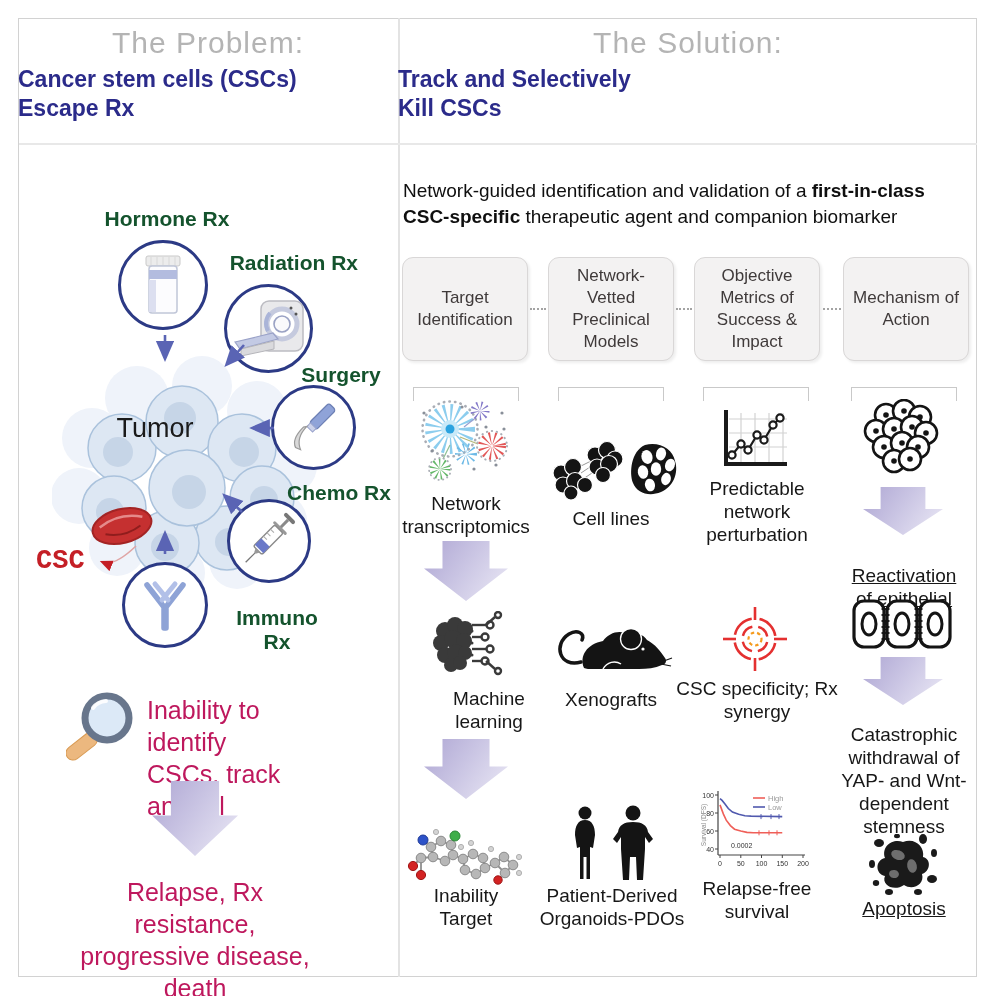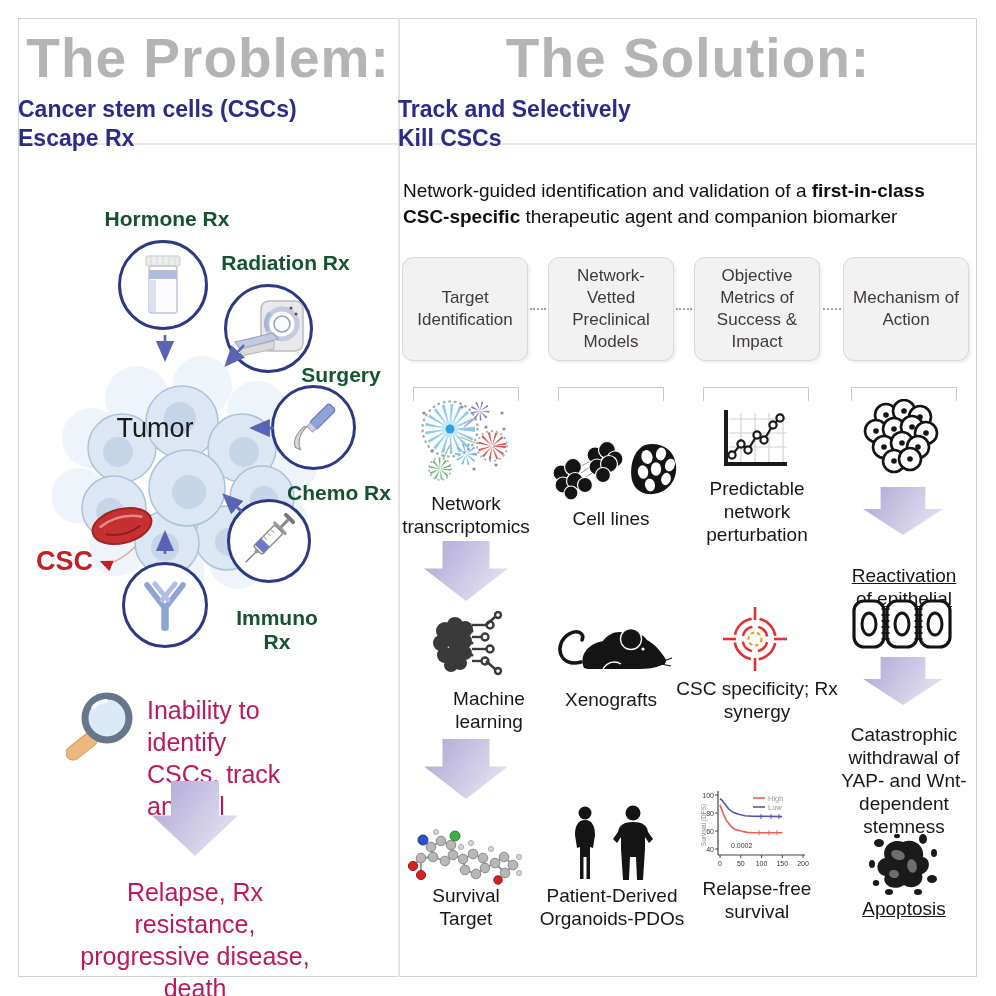--- a/index.html
+++ b/index.html
@@ -1,27 +1,27 @@
 <!DOCTYPE html>
 <html><head>
 <meta charset="utf-8">
 <style>
   html,body{margin:0;padding:0;background:#fff;}
   #fig{position:relative;width:996px;height:996px;background:#fff;font-family:"Liberation Sans",sans-serif;overflow:hidden;}
   .abs{position:absolute;}
   #frame{left:18px;top:18px;width:959px;height:959px;border:1.5px solid #d2d2d2;box-sizing:border-box;}
   #vdiv{left:398px;top:18px;width:1.5px;height:959px;background:#e3e3e3;}
   #hdiv{left:19px;top:143px;width:958px;height:1.5px;background:#e8e8e8;}
-  .panel-title{font-size:55px;font-weight:bold;color:#b4b4b4;letter-spacing:1px;text-align:center;}
+  .panel-title{font-size:30px;font-weight:normal;color:#b4b4b4;letter-spacing:1px;text-align:center;}
   .panel-sub{font-size:23px;font-weight:bold;color:#2b2b8a;line-height:29px;margin-top:5px;}
   .rx-label{font-size:21px;font-weight:bold;color:#14532d;text-align:center;}
   .circ{border:3px solid #2c3a85;border-radius:50%;background:#fff;box-sizing:border-box;display:flex;align-items:center;justify-content:center;}
   .redtxt{color:#be185d;font-size:25px;line-height:32px;}
   .tumor-lbl{font-size:27px;color:#1a1a1a;text-align:center;}
-  .csc-lbl{font-size:27px;font-weight:bold;color:#c41f26;}
+  .csc-lbl{font-size:27px;font-weight:bold;color:#c41f26;font-family:Liberation Mono, monospace;}
   .barrow{background:linear-gradient(125deg,#aea6d3 0%,#c9c4e3 45%,#eceaf6 100%);
           clip-path:polygon(22% 0,78% 0,78% 46%,100% 46%,50% 100%,0 46%,22% 46%);}
   .intro{font-size:19px;color:#0f0f0f;text-align:left;line-height:26px;}
   .intro b{font-weight:bold;}
   .pillar{background:#f3f2f2;border:1px solid #d9d7d7;border-radius:11px;box-shadow:2px 2px 3px rgba(0,0,0,.07);
           display:flex;align-items:center;justify-content:center;text-align:center;
           font-size:17px;color:#3f3a3a;line-height:22px;box-sizing:border-box;padding:4px 8px;}
   .connector{border-top:2px dotted #a3a3a3;height:0;}
   .bracket{border:1.2px solid #c9c9c9;border-bottom:none;box-sizing:border-box;}
   .ilabel{font-size:19px;color:#171717;text-align:center;line-height:23px;}
@@ -102,21 +102,21 @@
           <line x1="22" y1="2" x2="22" y2="10"></line>
           <line x1="28" y1="2" x2="28" y2="10"></line>
           <line x1="34" y1="2" x2="34" y2="10"></line>
         </g>
       <rect x="8" y="11" width="28" height="47" rx="3" fill="#fcfcfe" stroke="#c0c6d8" stroke-width="1.5"></rect>
       <rect x="8" y="15" width="28" height="9" fill="#b3bcdf"></rect>
       <rect x="8" y="25" width="7" height="32" fill="#dcdff0"></rect>
     </svg>
   </div>
 
-  <div class="abs rx-label" style="left:213px;top:251px;width:145px;">Radiation Rx</div>
+  <div class="abs rx-label" style="left:213px;top:251px;width:145px;text-align:right;">Radiation Rx</div>
   <div class="abs circ" style="left:224px;top:284px;width:89px;height:89px;">
     <svg width="72" height="58" viewBox="0 0 72 58">
       <rect x="28" y="1" width="42" height="50" rx="8" fill="#e9e9eb" stroke="#bcbcc2" stroke-width="1.5"></rect>
       <circle cx="49" cy="24" r="15" fill="#fff" stroke="#c5cade" stroke-width="5"></circle>
       <path d="M37,13 A15.5,15.5 0 0 0 35,31" stroke="#aab4d8" stroke-width="4" fill="none"></path>
       <circle cx="49" cy="24" r="8" fill="#fafafc" stroke="#9aa2c4" stroke-width="1.6"></circle>
       <circle cx="58" cy="8" r="1.5" fill="#555"></circle>
         <circle cx="63" cy="14" r="1.5" fill="#555"></circle>
       <polygon points="2,42 40,33 45,39 7,49" fill="#c3cae4" stroke="#9aa2c8" stroke-width="1.2"></polygon>
       <polygon points="8,49 41,41 41,49 8,56" fill="#dadadd" stroke="#b5b5ba" stroke-width="1"></polygon>
@@ -333,21 +333,21 @@
     <circle cx="93" cy="53" r="4.2" fill="#d32222" stroke="#9e1717"></circle>
     <g fill="#d4d4d4" stroke="#b0b0b0">
       <circle cx="31" cy="5" r="2.6"></circle>
         <circle cx="56" cy="20" r="2.6"></circle>
         <circle cx="66" cy="16" r="2.6"></circle>
       <circle cx="86" cy="22" r="2.6"></circle>
         <circle cx="114" cy="30" r="2.6"></circle>
         <circle cx="114" cy="46" r="2.6"></circle>
     </g>
   </svg>
-  <div class="abs ilabel" style="left:406px;top:884px;width:120px;">Survival Target</div>
+  <div class="abs ilabel" style="left:406px;top:884px;width:120px;">Inability Target</div>
 
   <svg class="abs" style="left:547px;top:437px;" width="132" height="66" viewBox="0 0 132 66">
     <g stroke="#999" stroke-width="1">
       <line x1="34" y1="36" x2="46" y2="28"></line>
         <line x1="36" y1="42" x2="48" y2="34"></line>
         <line x1="32" y1="30" x2="44" y2="24"></line>
     </g>
     <g fill="#141414" stroke="#fff" stroke-width="1.2">
       <circle cx="14" cy="36" r="8"></circle>
         <circle cx="26" cy="30" r="8.5"></circle>

